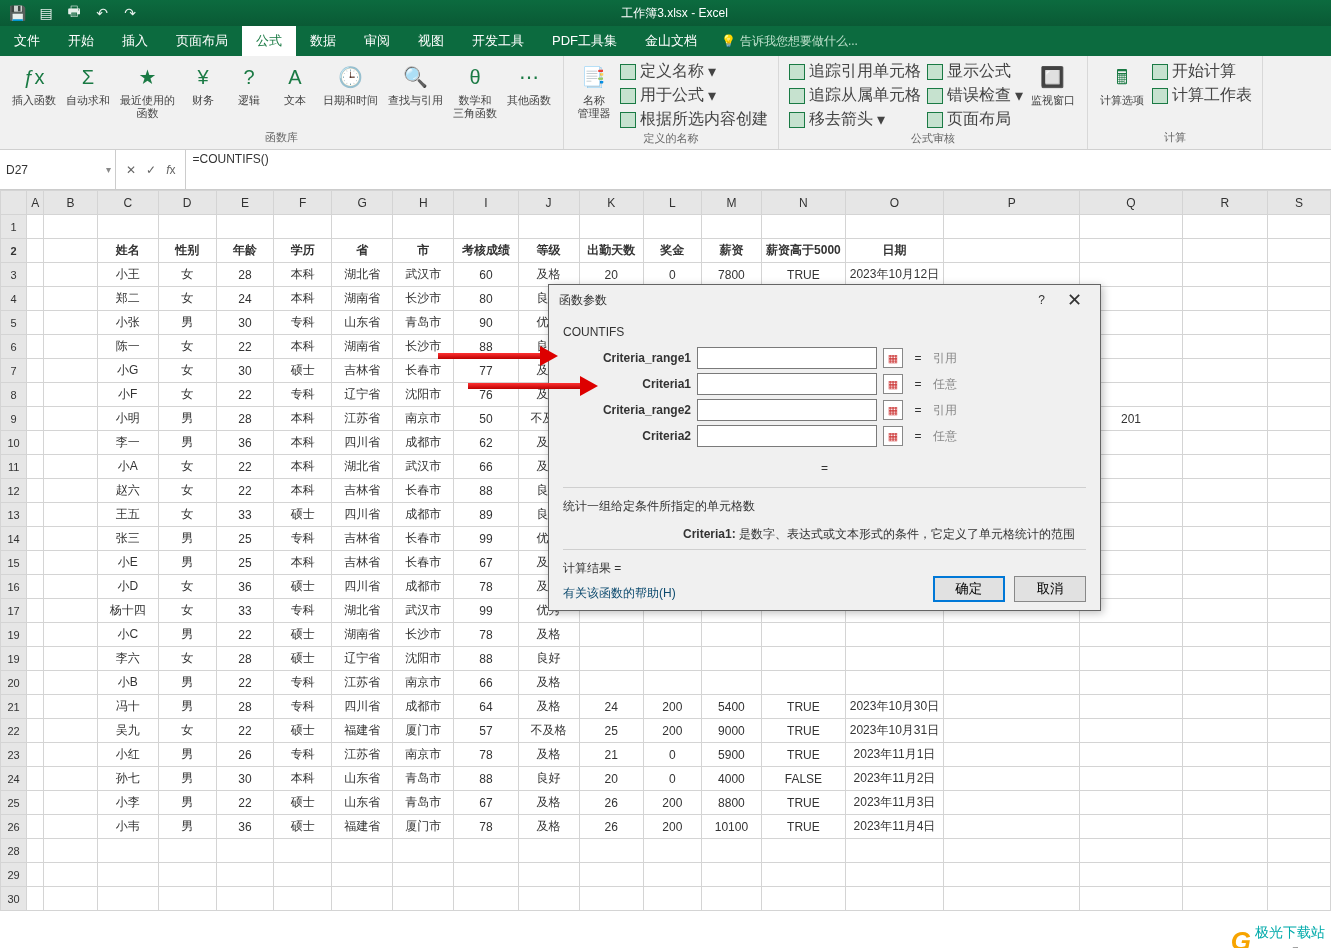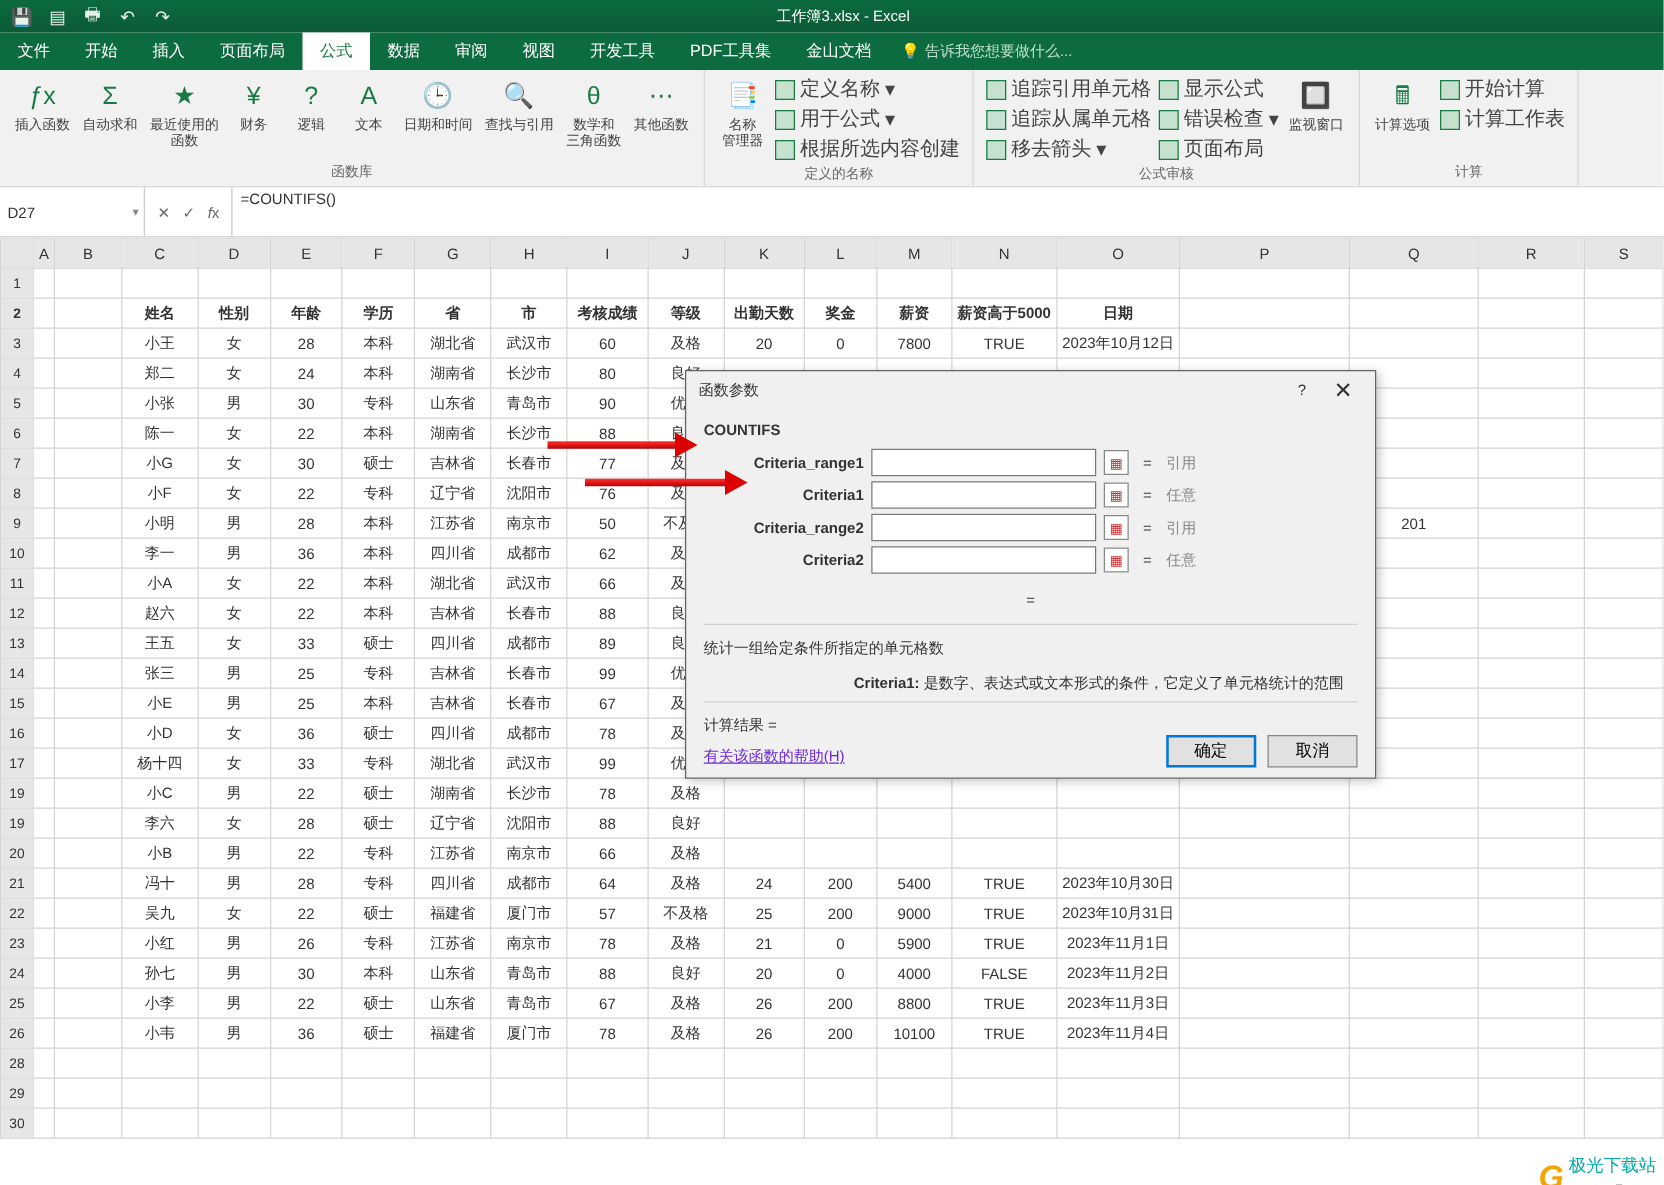--- a/index.html
+++ b/index.html
@@ -32,32 +32,32 @@
 table.grid th,table.grid td{border:1px solid #d4d4d4;height:24px;font-size:12px;text-align:center;padding:0 4px;white-space:nowrap;overflow:hidden}
 table.grid thead th{background:#e6e6e6;font-weight:normal;color:#333;position:sticky;top:0}
 table.grid .rowhdr{background:#e6e6e6;width:28px;font-size:11px;color:#333;position:sticky;left:0}
 .colhdr{height:20px}
 .selcell{border:2px solid #1a7a44!important}
 .data-head td{font-weight:bold}
 .dialog{position:absolute;left:548px;top:290px;width:553px;border:1px solid #646464;background:#f0f0f0;box-shadow:2px 2px 8px rgba(0,0,0,.25);z-index:50}
 .dlg-title{height:30px;display:flex;align-items:center;justify-content:space-between;padding:0 10px;font-size:12px}
 .dlg-title .x{font-size:18px;padding:2px 8px;cursor:pointer}
 .dlg-body{padding:10px 14px 8px 14px;font-size:12px}
-.dlg-body .fn{font-weight:bold;margin-bottom:8px}
+.dlg-body .fn{font-weight:normal;margin-bottom:8px}
 .argrow{display:flex;align-items:center;gap:6px;margin:4px 0}
 .argrow label{width:128px;text-align:right;font-weight:bold}
 .argrow input{width:180px;height:22px;border:1px solid #7a7a7a;padding:0 4px;font-size:12px}
 .argrow .pick{width:20px;height:20px;border:1px solid #888;display:flex;align-items:center;justify-content:center;background:#fff;cursor:pointer;font-size:11px;color:#c33}
 .argrow .eq{width:18px;text-align:center;color:#333}
 .argrow .hint{color:#888}
 .dlg-mid{border-top:1px solid #cfcfcf;margin-top:12px;padding-top:10px}
 .dlg-mid .desc{margin-bottom:10px}
 .dlg-mid .argdesc{padding-left:120px;line-height:1.5}
 .dlg-bot{border-top:1px solid #cfcfcf;margin-top:6px;padding-top:10px;display:flex;align-items:flex-end;justify-content:space-between}
-.dlg-bot a{color:#6d28d9;text-decoration:underline;cursor:pointer}
+.dlg-bot a{color:#0c4a6e;cursor:pointer}
 .dlg-bot .bbtn{width:72px;height:26px;border:1px solid #888;background:#e1e1e1;margin-left:6px;cursor:pointer}
 .dlg-bot .bbtn.primary{border:2px solid #0078d7}
 .arrow{position:absolute;height:12px;z-index:60;display:flex;align-items:center}
 .arrow .shaft{height:6px;background:linear-gradient(#f33,#b00);flex:1}
 .arrow .head{width:0;height:0;border-left:18px solid #d00;border-top:10px solid transparent;border-bottom:10px solid transparent}
 .wm-site{position:absolute;right:6px;bottom:6px;z-index:71;display:flex;align-items:center;gap:4px;font-size:14px;color:#0aa;pointer-events:none}
 .wm-site .g{color:#f7a400;font-size:26px;font-weight:bold;font-style:italic}
 </style>
 </head>
 <body>
@@ -911,21 +911,21 @@
 
   <div class="arrow" style="left:438px;top:160px;width:120px">
       <div class="shaft"></div>
       <div class="head"></div>
     </div>
   <div class="arrow" style="left:468px;top:190px;width:130px">
       <div class="shaft"></div>
       <div class="head"></div>
     </div>
 
-  <div class="dialog" style="top:106px">
+  <div class="dialog" style="top:94px">
     <div class="dlg-title">
       <span>函数参数</span>
       <span style="margin-left:auto;margin-right:14px">?</span>
       <span class="x">✕</span>
     </div>
     <div class="dlg-body">
       <div class="fn">COUNTIFS</div>
       <div id="argrows">
           <div class="argrow">
             <label>Criteria_range1</label>

